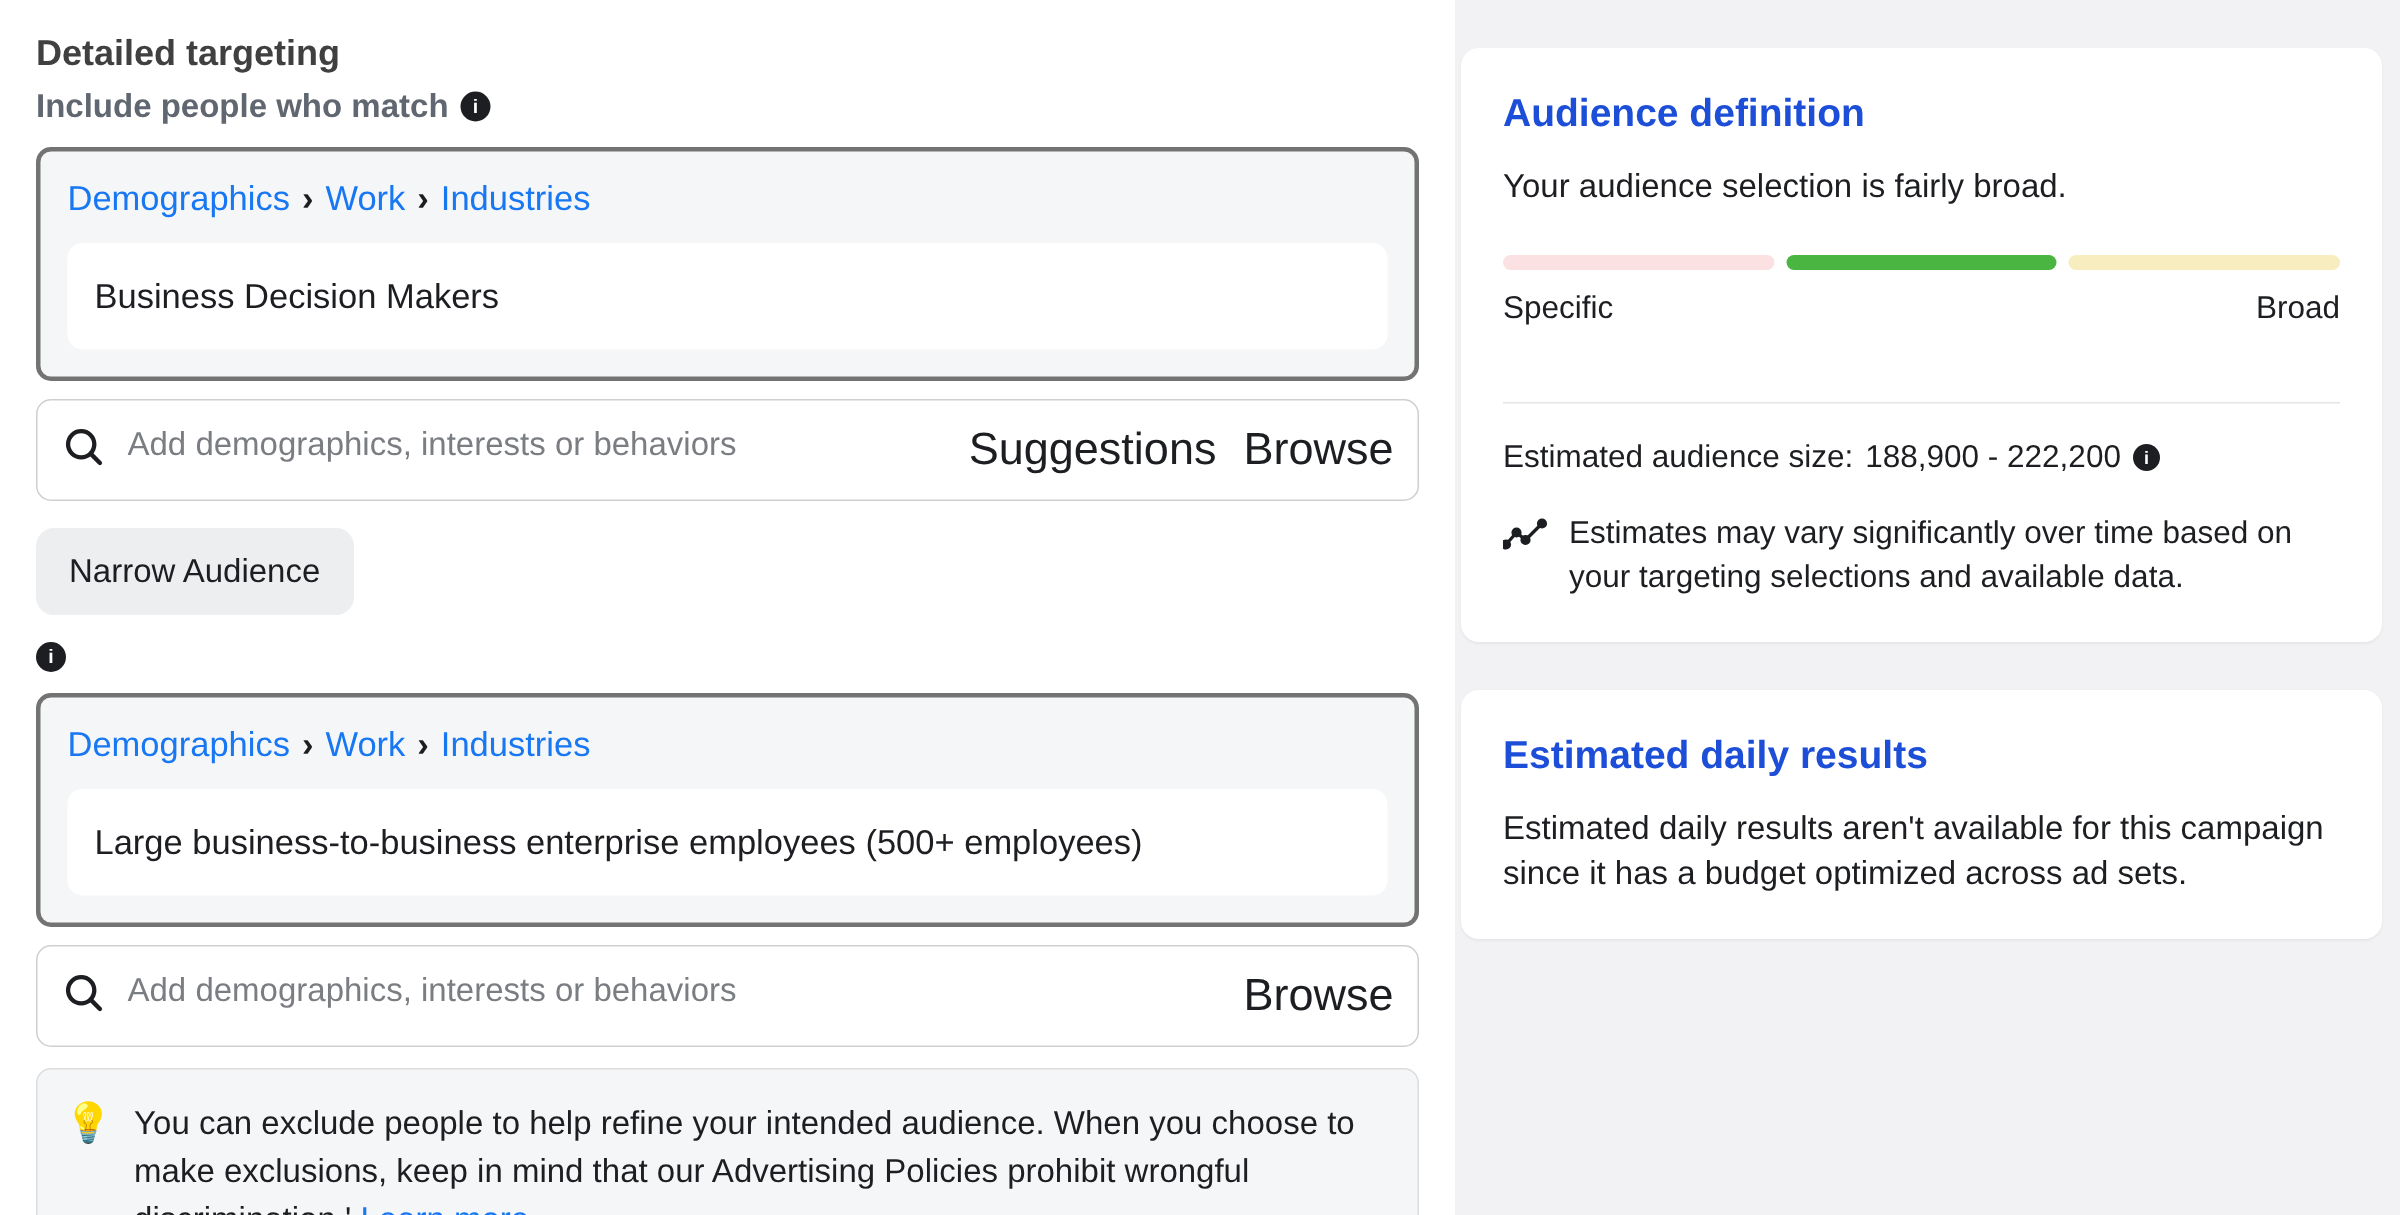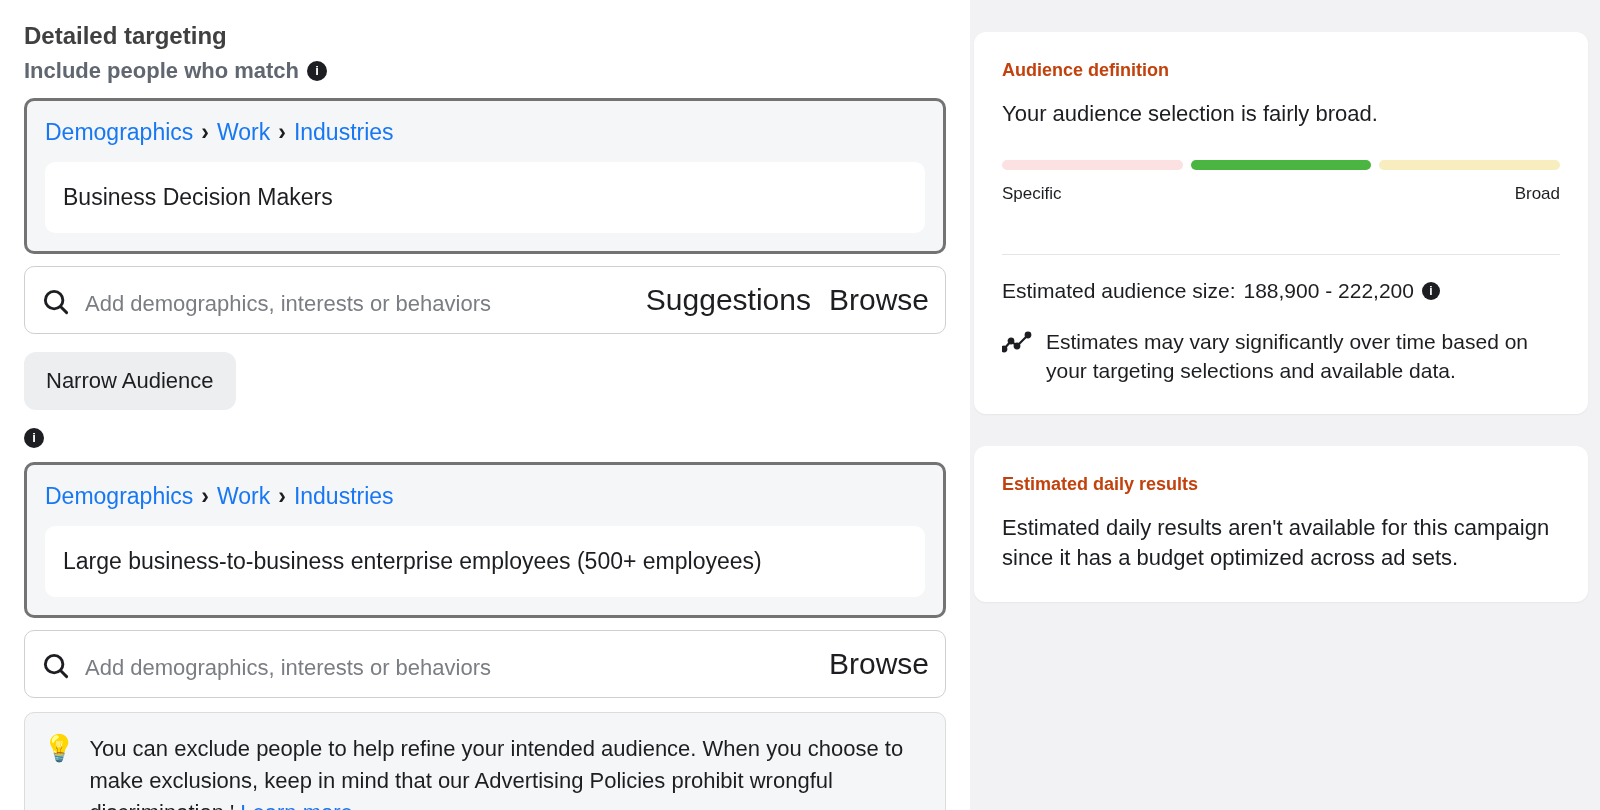--- a/index.html
+++ b/index.html
@@ -73,21 +73,21 @@
   }
   .chip {
     background: #ffffff;
     border-radius: 10px;
     padding: 22px 18px;
     font-size: 23px;
     color: #1c1e21;
   }
   .search-row {
     display: flex;
-    align-items: flex-end;
+    align-items: flex-start;
     border: 1px solid #cfcfcf;
     border-radius: 10px;
     padding: 16px 16px;
     margin-top: 12px;
     background: #ffffff;
   }
   .search-icon-svg {
     width: 30px; height: 30px;
     flex-shrink: 0;
     margin-right: 14px;
@@ -144,23 +144,23 @@
   }
   
   .card {
     background: #ffffff;
     border-radius: 12px;
     margin: 32px 0 24px 4px;
     padding: 28px 28px;
     box-shadow: 0 1px 2px rgba(0,0,0,.05);
   }
   .card-title {
-    font-size: 18px;
+    font-size: 26px;
     font-weight: 700;
-    color: #c2410c;
+    color: #1d4ed8;
     margin-bottom: 18px;
   }
   .card-text {
     font-size: 22px;
     color: #1c1e21;
     line-height: 1.4;
   }
   .gauge {
     display: flex;
     gap: 8px;
@@ -170,21 +170,21 @@
     height: 10px;
     border-radius: 6px;
     flex: 1;
   }
   .seg-specific { background: #fbe1e1; }
   .seg-mid { background: #4ab541; }
   .seg-broad { background: #f7edbf; }
   .gauge-labels {
     display: flex;
     justify-content: space-between;
-    font-size: 17px;
+    font-size: 21px;
     color: #1c1e21;
     margin-bottom: 50px;
   }
   .divider {
     border: none;
     border-top: 1px solid #e4e4e4;
     margin-bottom: 24px;
   }
   .est-row {
     font-size: 21px;

